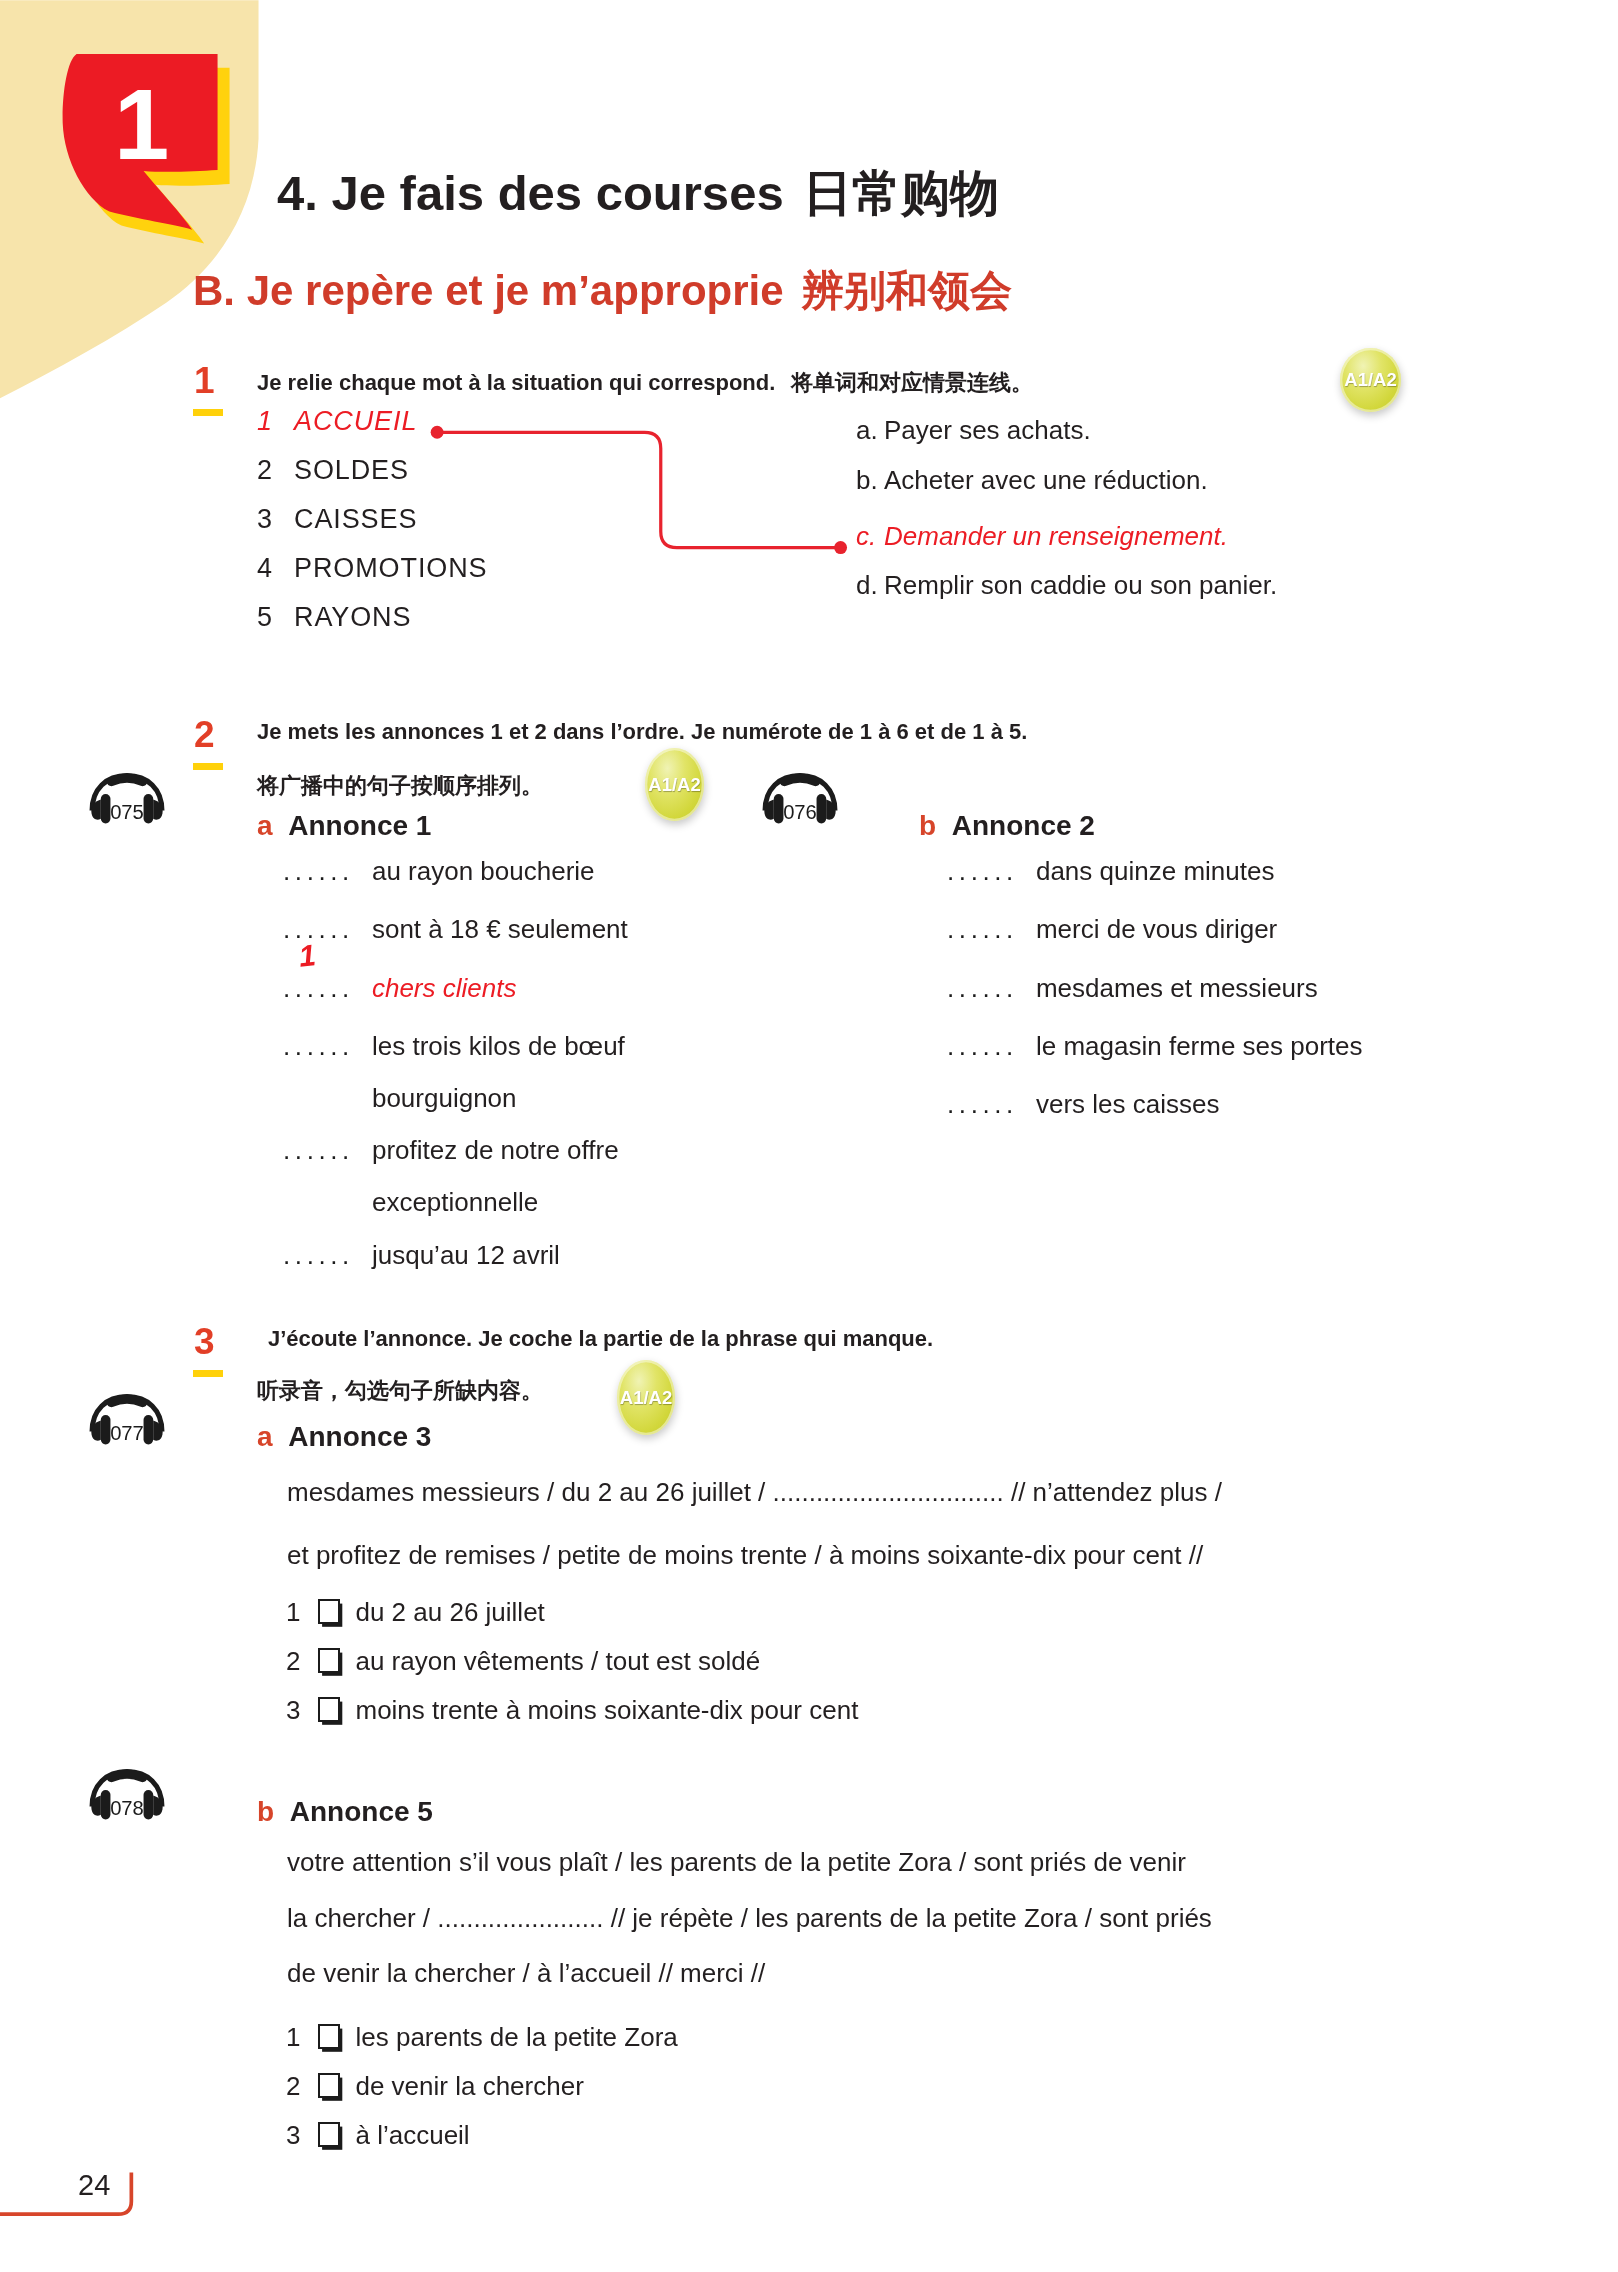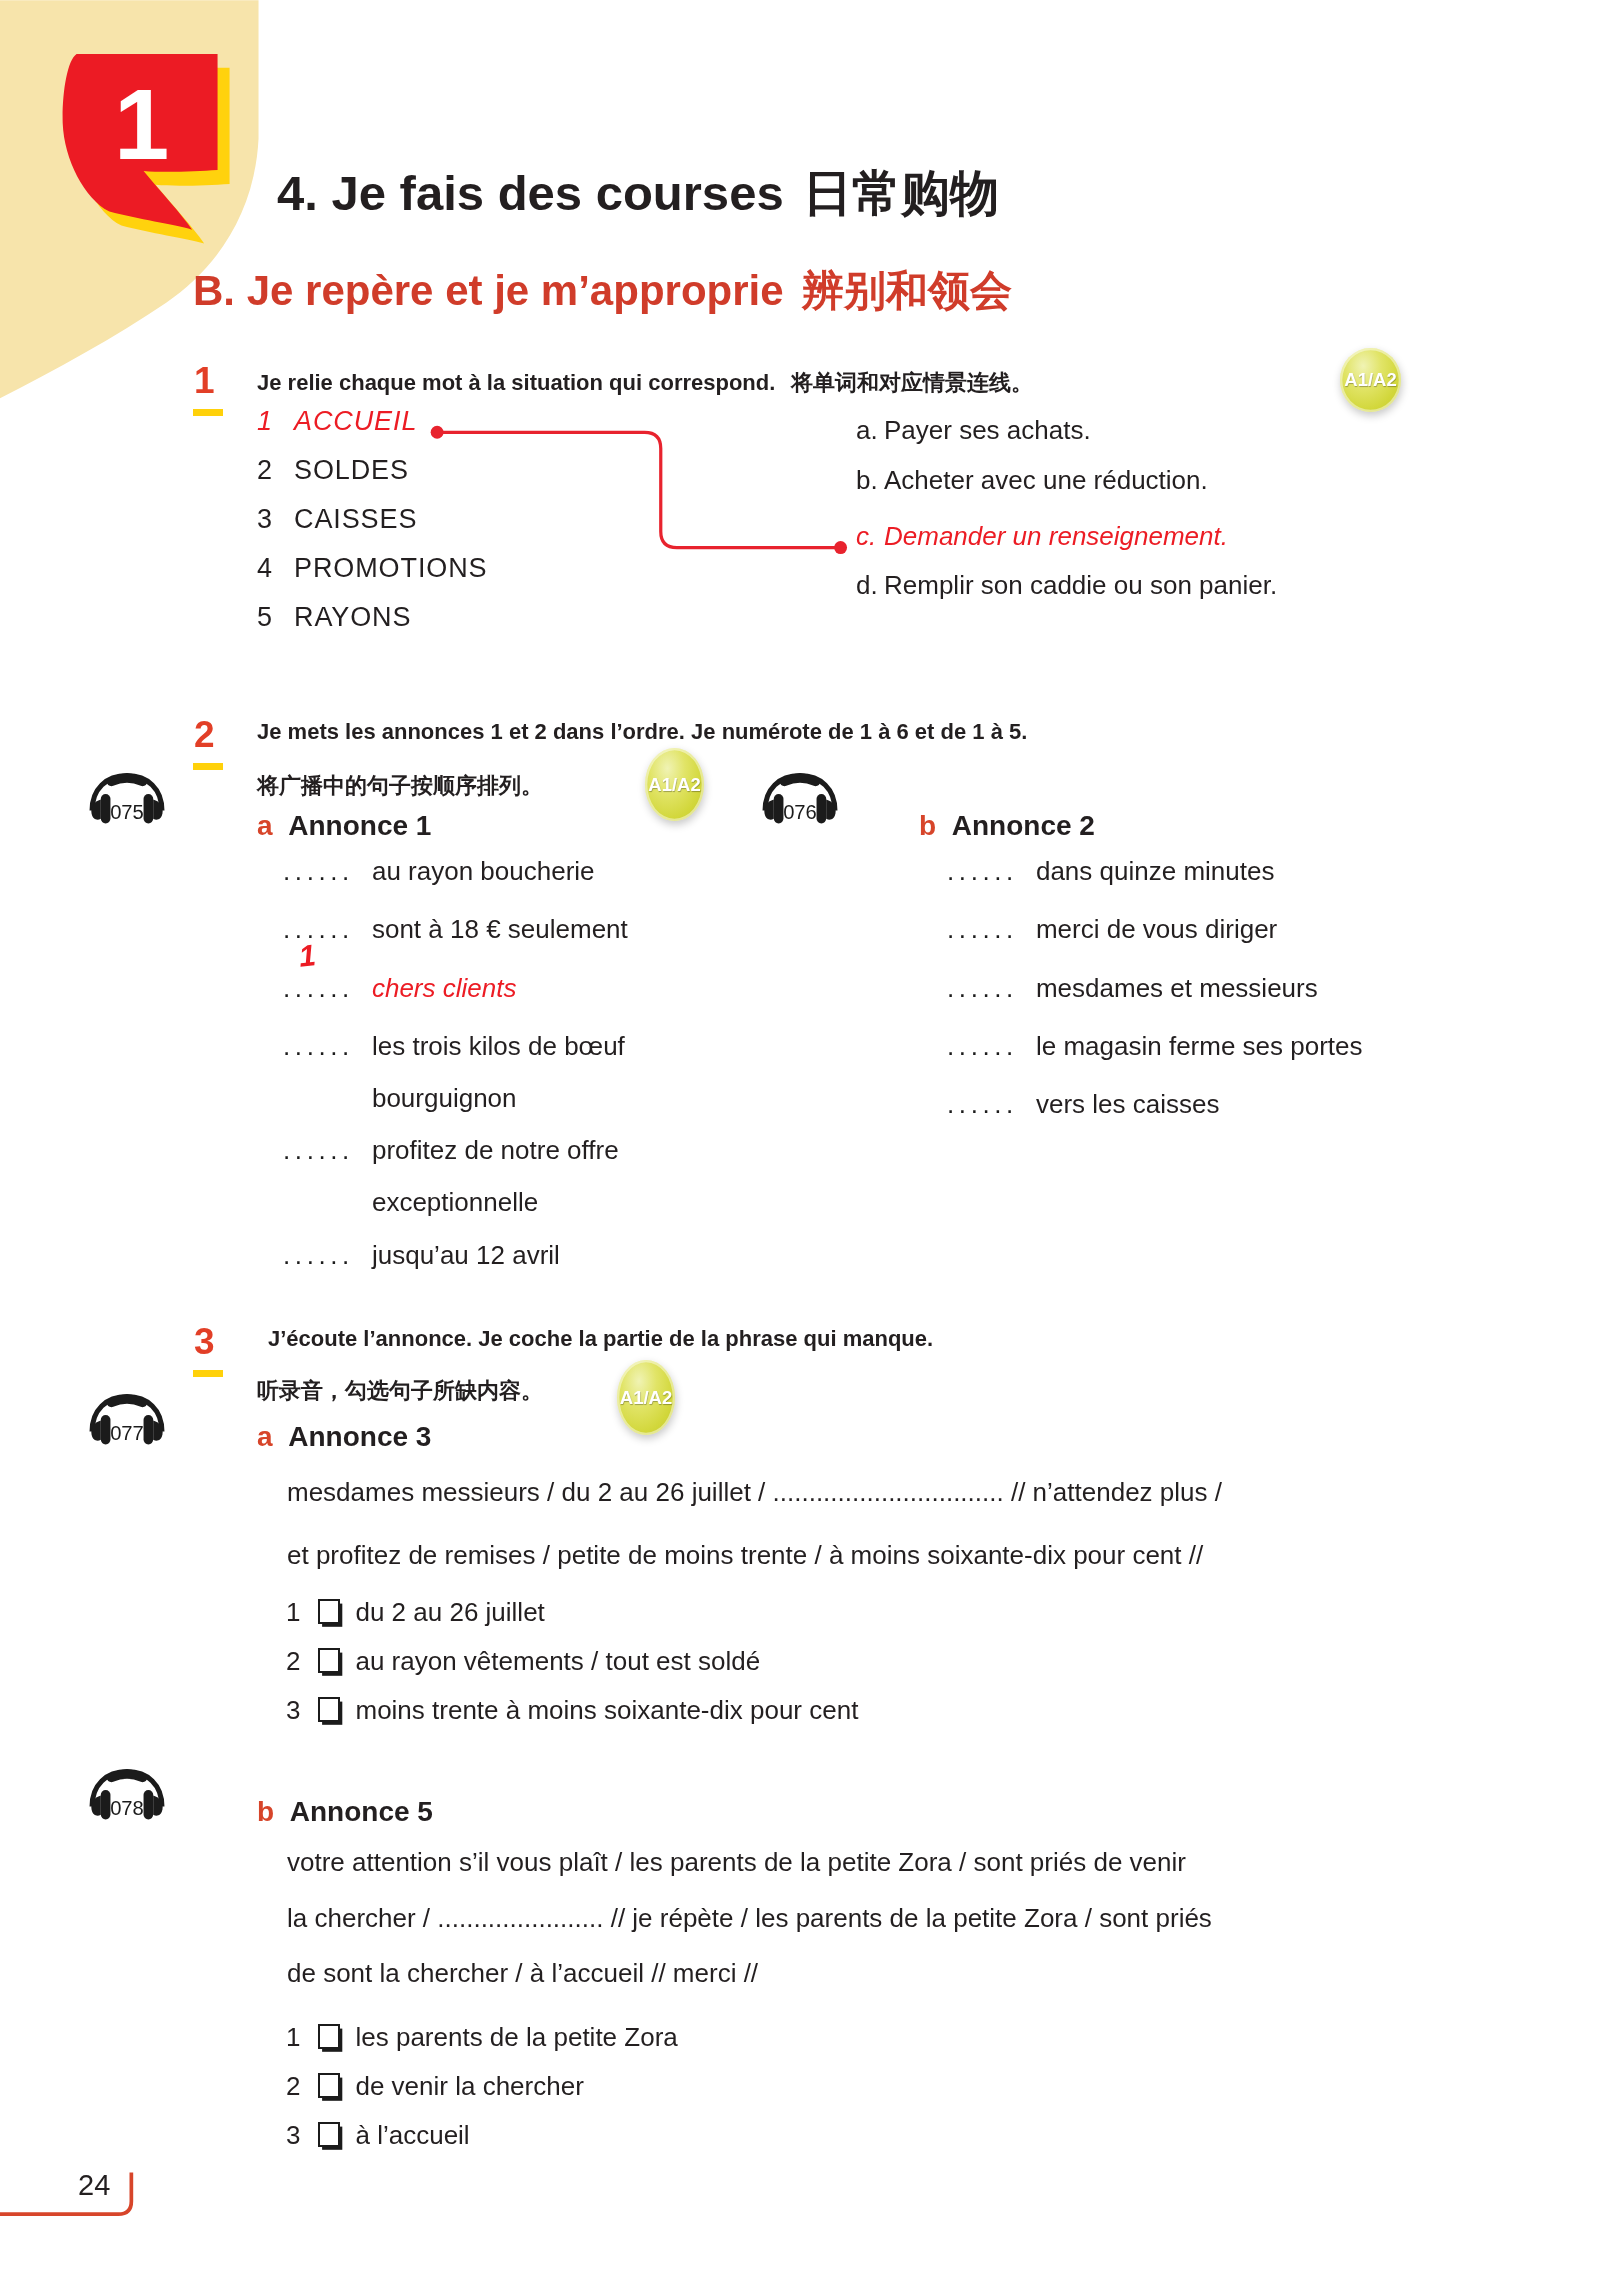--- a/index.html
+++ b/index.html
@@ -232,21 +232,21 @@
     <path d="M 145,62 C 160,66 168,79 165,93 C 162,106 153,108 145,104 Z" fill="#1b1b1b"></path>
     <text x="88" y="104" text-anchor="middle" font-size="44" font-weight="500" fill="#1b1b1b">078</text>
   </svg>
 
   <div class="abs annonce-head" style="left:257px;top:1796px;">
     <span class="alabel">b</span><span>Annonce 5</span>
   </div>
 
   <div class="abs transcript" style="left:287px;top:1847px;">votre attention s’il vous plaît / les parents de la petite Zora / sont priés de venir</div>
   <div class="abs transcript" style="left:287px;top:1903px;">la chercher / ....................... // je répète / les parents de la petite Zora / sont priés</div>
-  <div class="abs transcript" style="left:287px;top:1958px;">de sont la chercher / à l’accueil // merci //</div>
+  <div class="abs transcript" style="left:287px;top:1958px;">de venir la chercher / à l’accueil // merci //</div>
 
   <div class="abs opt-row" style="left:286px;top:2021px;">
     <span class="onum">1</span><span class="checkbox"></span><span>les parents de la petite Zora</span>
   </div>
   <div class="abs opt-row" style="left:286px;top:2070px;">
     <span class="onum">2</span><span class="checkbox"></span><span>de venir la chercher</span>
   </div>
   <div class="abs opt-row" style="left:286px;top:2119px;">
     <span class="onum">3</span><span class="checkbox"></span><span>à l’accueil</span>
   </div>

